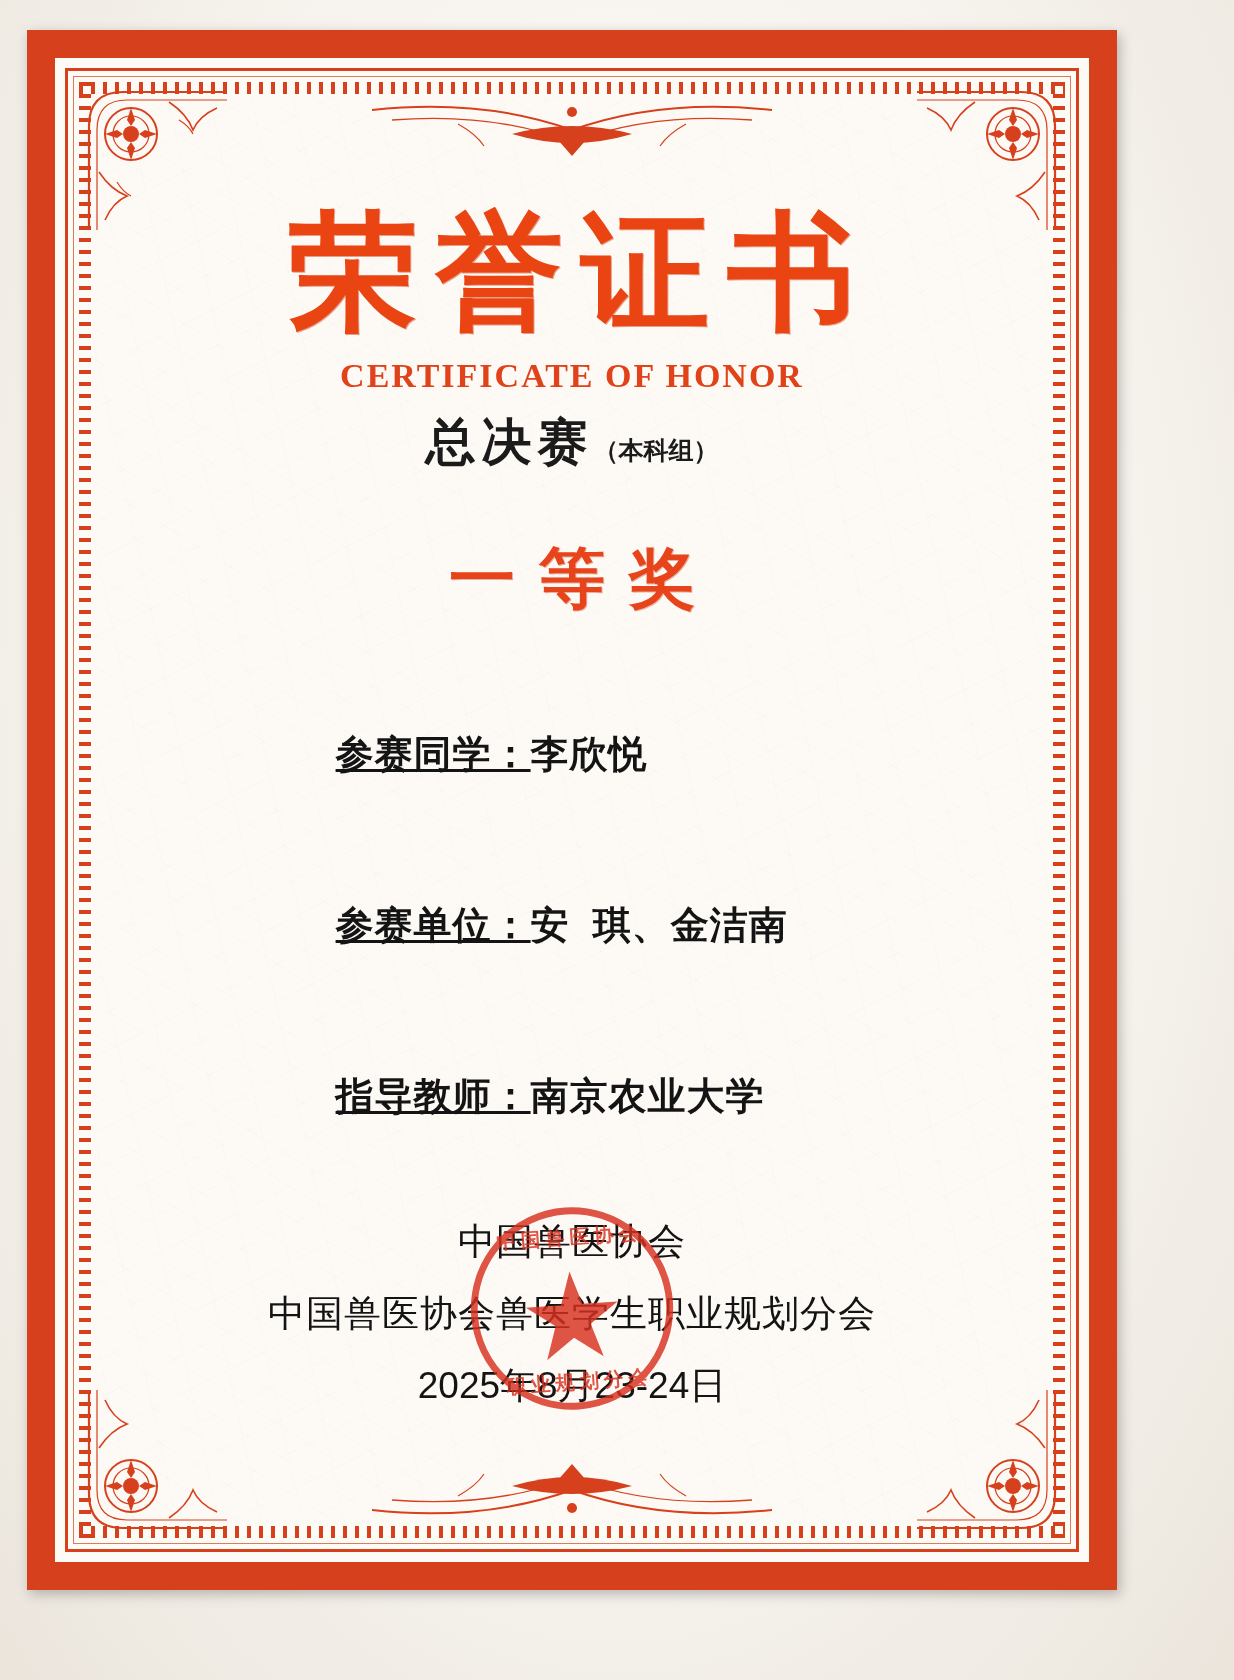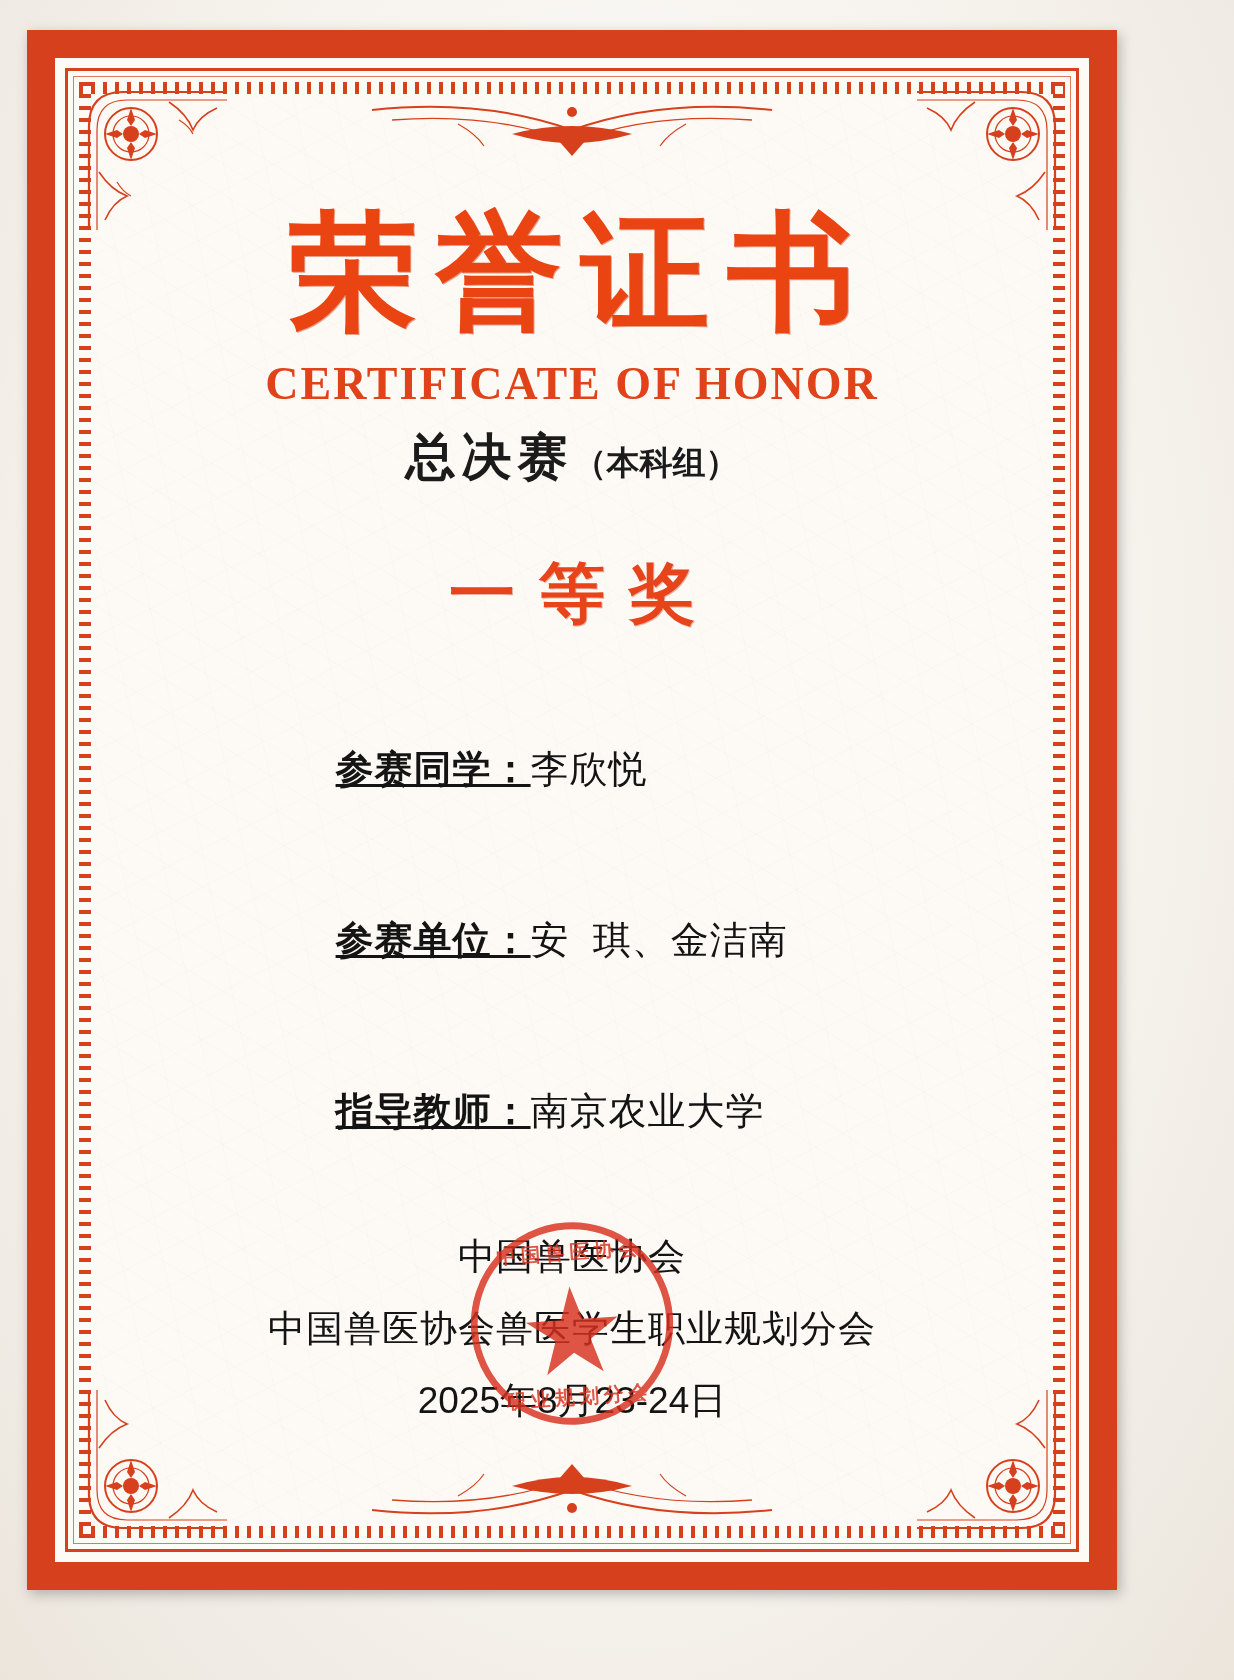--- a/index.html
+++ b/index.html
@@ -159,42 +159,42 @@
     font-size: 128px;
     letter-spacing: 18px;
     color: #ea4412;
     line-height: 1.12;
     text-shadow: 1px 1px 0 rgba(200,50,10,.45);
     margin-left: 18px;
   }
   .title-en {
     font-family: "Liberation Serif", serif;
     font-weight: bold;
-    font-size: 46px;
+    font-size: 34px;
     letter-spacing: 2px;
     color: #e0431a;
     margin-top: 14px;
   }
 
   .event-line1 {
     margin-top: 76px;
     font-size: 40px;
     font-weight: bold;
     letter-spacing: 1px;
     color: #1b1b1b;
   }
   .event-line2 {
     margin-top: 14px;
     font-size: 50px;
     font-weight: bold;
     color: #1b1b1b;
     letter-spacing: 6px;
   }
   .event-line2 .group {
-    font-size: 33px;
+    font-size: 25px;
     letter-spacing: 0;
     font-weight: bold;
   }
 
   .award {
     margin-top: 58px;
     font-size: 66px;
     font-weight: bold;
     letter-spacing: 24px;
     color: #e8441b;
@@ -209,21 +209,21 @@
   }
   .field-row {
     font-size: 38px;
     font-weight: bold;
     color: #141414;
     margin-bottom: 34px;
     letter-spacing: 1px;
     white-space: pre;
   }
   .field-label { font-weight: bold; text-decoration: underline; }
-  .field-value { font-weight: normal; text-align: center; }
+  .field-value { font-weight: bold; text-align: center; }
 
   .issuer {
     margin-top: 52px;
     position: relative;
   }
   .issuer-line {
     font-size: 37px;
     color: #141414;
     margin-bottom: 22px;
     letter-spacing: 1px;

